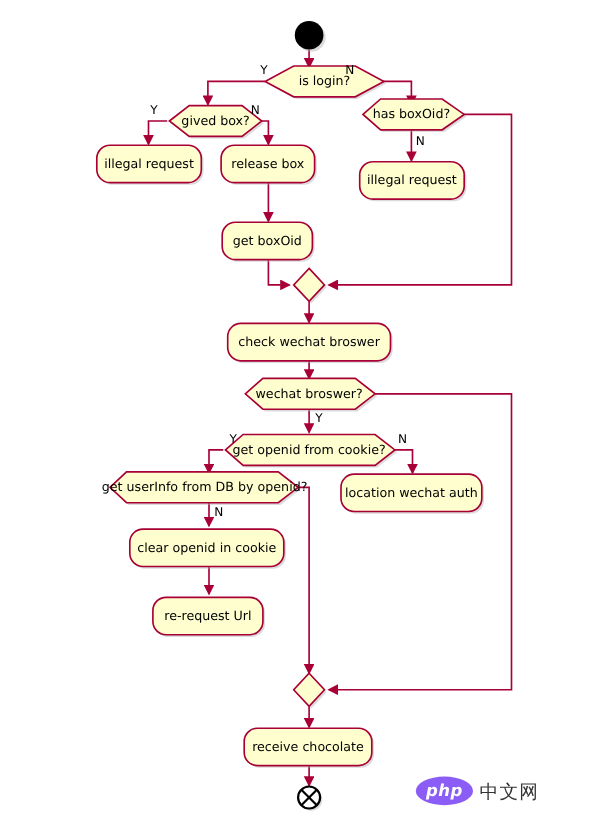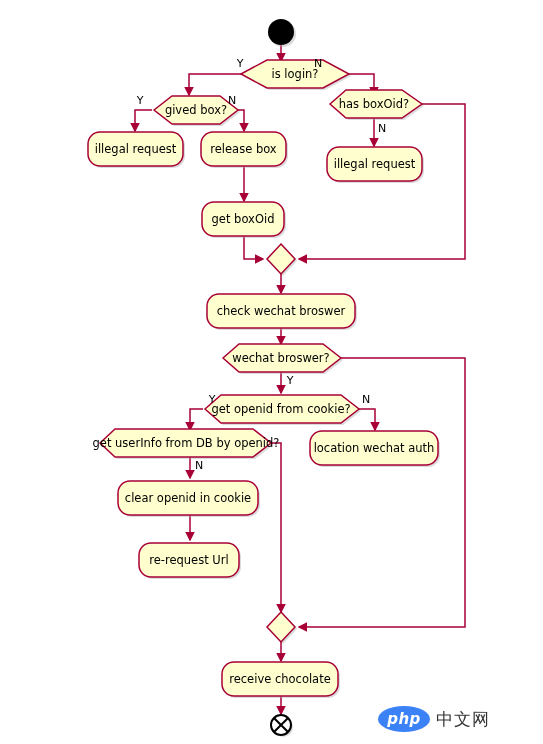--- a/index.html
+++ b/index.html
@@ -83,21 +83,21 @@
     gap: 6px;
     user-select: none;
   }
   #watermark .php-badge {
     display: inline-flex;
     align-items: center;
     justify-content: center;
     width: 52px;
     height: 26px;
     border-radius: 50%;
-    background: #3b82f6;
+    background: #8b5cf6;
     color: #FFFFFF;
     font-family: "DejaVu Sans", "Liberation Sans", sans-serif;
     font-size: 15px;
     font-style: italic;
     font-weight: bold;
     letter-spacing: 0.5px;
   }
   #watermark .wm-text {
     font-family: Liberation Serif, serif;
     font-size: 17px;

